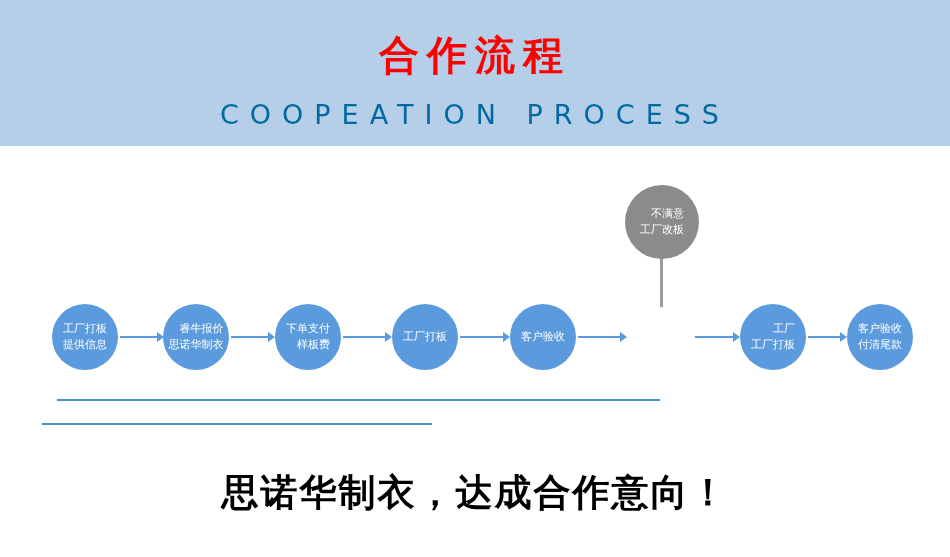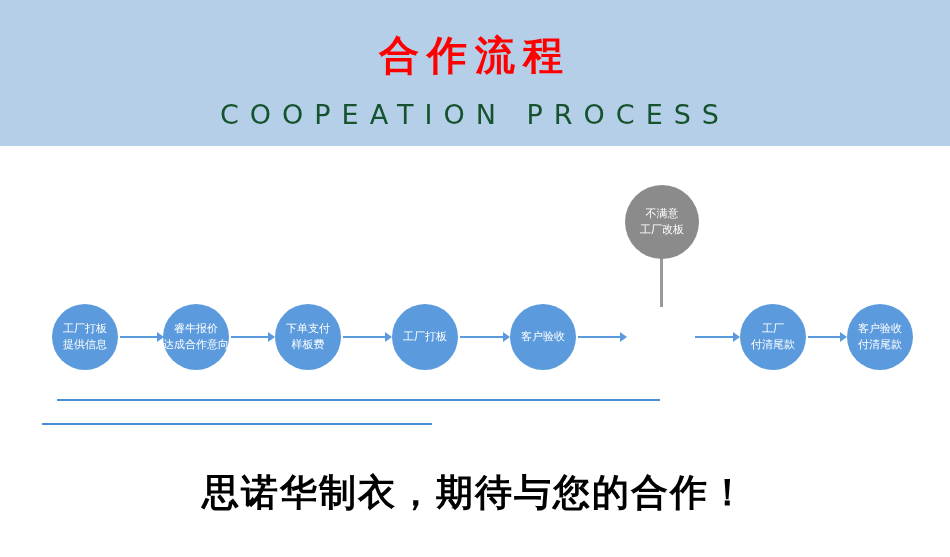--- a/index.html
+++ b/index.html
@@ -26,34 +26,34 @@
     margin-top: 28px;
     font-size: 40px;
     font-weight: bold;
     color: #ff0000;
     letter-spacing: 8px;
   }
   .banner-subtitle {
     margin-top: 16px;
     font-size: 27px;
     font-weight: normal;
-    color: #14532d;
+    color: #0369a1;
     letter-spacing: 11px;
   }
 
   
   .flow { position: absolute; left: 0; top: 146px; width: 950px; height: 290px; }
 
   .node {
     position: absolute;
     border-radius: 50%;
     display: flex;
     align-items: center;
     justify-content: center;
-    text-align: center;
+    text-align: right;
     z-index: 2;
   }
   .node-label {
     color: #ffffff;
     font-size: 11px;
     line-height: 1.5;
     white-space: pre-line;
   }
   .node.blue { width: 66px; height: 66px; background: #5b9bdd; top: 158px; }
   .node.gray { width: 74px; height: 74px; background: #8b8b8b; left: 625px; top: 39px; }
@@ -115,35 +115,35 @@
 工厂改板</span>
     </div>
     <div class="vline"></div>
 
     <div class="node blue" style="left:52px">
       <span class="node-label">工厂打板
 提供信息</span>
     </div>
     <div class="node blue" style="left:163px">
       <span class="node-label">睿牛报价
-达成合作意向</span>
+思诺华制衣</span>
     </div>
     <div class="node blue" style="left:392px">
       <span class="node-label">工厂打板</span>
     </div>
     <div class="node blue" style="left:275px">
       <span class="node-label">下单支付
 样板费</span>
     </div>
     <div class="node blue" style="left:510px">
       <span class="node-label">客户验收</span>
     </div>
     <div class="node blue" style="left:740px">
       <span class="node-label">工厂
-付清尾款</span>
+工厂打板</span>
     </div>
     <div class="node blue" style="left:847px">
       <span class="node-label">客户验收
 付清尾款</span>
     </div>
 
     <div class="connector" style="left:120px;width:38px">
         <i class="arrow-right"></i>
       </div>
     <div class="connector" style="left:231px;width:38px">
@@ -163,15 +163,15 @@
       </div>
     <div class="connector" style="left:808px;width:33px">
         <i class="arrow-right"></i>
       </div>
 
     <div class="underline one"></div>
     <div class="underline two"></div>
 
   </section>
 
-  <div class="slogan">思诺华制衣，期待与您的合作！</div>
+  <div class="slogan">思诺华制衣，达成合作意向！</div>
 
 </div>
 
 </body></html>

